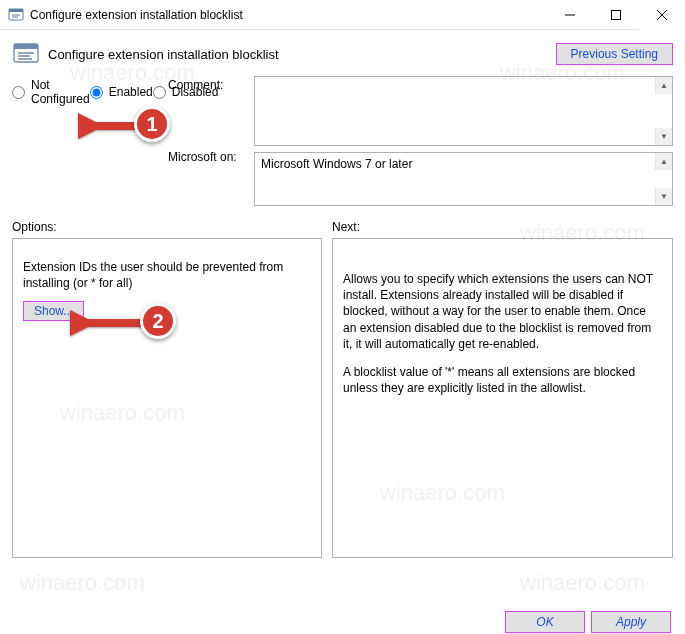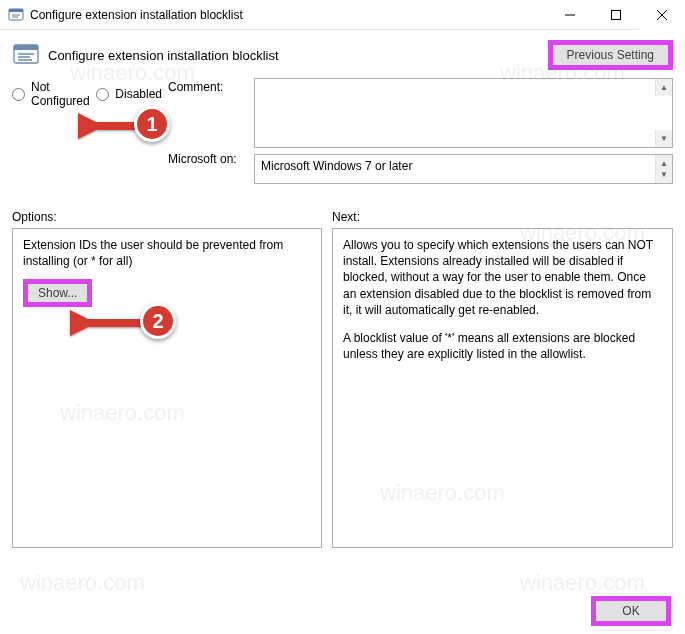--- a/index.html
+++ b/index.html
@@ -46,24 +46,24 @@
   }
   .header-row .bigicon {
     width: 28px; height: 28px;
     display: inline-flex; align-items:center; justify-content:center;
     margin-right: 8px;
   }
   .header-row .heading { font-size: 13px; flex: 1; }
   .navbtns { display:flex; gap:6px; }
   .btn {
     background: #e1e1e1;
-    border: 5px solid #d946ef;
+    border: 1px solid #d946ef;
     padding: 3px 14px;
     font: inherit;
-    color: #404040;
+    color: #1d4ed8;
     cursor: default;
   }
 
   .config-row {
     display: grid;
     grid-template-columns: 150px 80px 1fr;
     column-gap: 6px;
     align-items: start;
     position: relative;
   }
@@ -78,54 +78,54 @@
     gap: 56px;
   }
   .labelcol .lbl { padding-top: 2px; }
   .inputcol { display:flex; flex-direction:column; gap:6px; }
   .textarea {
     border:1px solid #b0b0b0;
     background:#fff;
     height: 70px;
     position:relative;
   }
-  .textarea.small { height:30px; padding:4px 6px; }
+  .textarea.small { height:54px; padding:4px 6px; }
   .scroll-up, .scroll-down {
     position:absolute; right:0; width:17px; height:17px;
     background:#f0f0f0; display:flex; align-items:center; justify-content:center;
     border-left:1px solid #e5e5e5;
     font-size:8px; color:#606060;
   }
   .scroll-up{ top:0; } .scroll-down{ bottom:0; }
 
   .mid-labels {
     display:flex;
-    margin-top: 26px;
+    margin-top: 14px;
     margin-bottom: 4px;
   }
   .mid-labels .left { width: 320px; }
   .lower {
     display:flex; gap:10px;
   }
   .panel {
     border:1px solid #b0b0b0;
     background:#fff;
-    padding:8px 10px;
+    padding:20px 10px;
     height: 320px;
     overflow:hidden;
     position:relative;
   }
   .panel.options { width: 310px; }
   .panel.help { flex:1; }
-  .panel.help p { margin:0 0 12px 0; line-height:1.35; }
+  .panel.help p { margin:12px 0 12px 0; line-height:1.35; }
   .btn.small { padding:2px 10px; }
 
   .footer {
-    position:absolute; bottom:8px; right:14px;
-    display:flex; gap:6px;
+    position:absolute; bottom:1px; right:14px;
+    display:flex; gap:6px;font-style:italic;
   }
   .footer .btn { width:80px; }
 
   
   .callout {
     position:absolute;
     width:36px; height:36px; border-radius:50%;
     background:#d43a2f; border:3px solid #fff;
     box-shadow:0 2px 4px rgba(0,0,0,.4);
     color:#fff; font-weight:bold; font-size:20px;
@@ -189,20 +189,24 @@
     </div>
   </div>
 
   <div class="config-row">
     <div class="radiocol">
       <label class="radio">
         <input type="radio" name="st" style="">
         <span>Not Configured</span>
       </label>
       <label class="radio">
+        <input type="radio" name="st" checked="" style="">
+        <span>Enabled</span>
+      </label>
+      <label class="radio">
         <input type="radio" name="st" style="">
         <span>Disabled</span>
       </label>
     </div>
     <div class="labelcol">
       <span class="lbl">Comment:</span>
       <span class="lbl">Microsoft on:</span>
     </div>
     <div class="inputcol">
       <div class="textarea">
@@ -231,20 +235,21 @@
     <div class="panel help">
       <p>Allows you to specify which extensions the users can NOT install. Extensions already installed will be disabled if blocked, without a way for the user to enable them. Once an extension disabled due to the blocklist is removed from it, it will automatically get re-enabled.</p>
       <p>A blocklist value of '*' means all extensions are blocked unless they are explicitly listed in the allowlist.</p>
     </div>
   </div>
 
 </div>
 
 <div class="footer">
   <button class="btn">OK</button>
+  <button class="btn">Apply</button>
 </div>
 
 <div class="arrow" style="left:78px; top:113px;">
   <svg width="64" height="26">
       <defs>
         <marker id="ah1" markerWidth="8" markerHeight="8" refX="2" refY="4" orient="auto">
           <path d="M8 0L0 4l8 4z" fill="#d43a2f"></path>
         </marker>
       </defs>
       <path d="M60 13 H10" stroke="#d43a2f" stroke-width="8" marker-end="url(#ah1)"></path>

